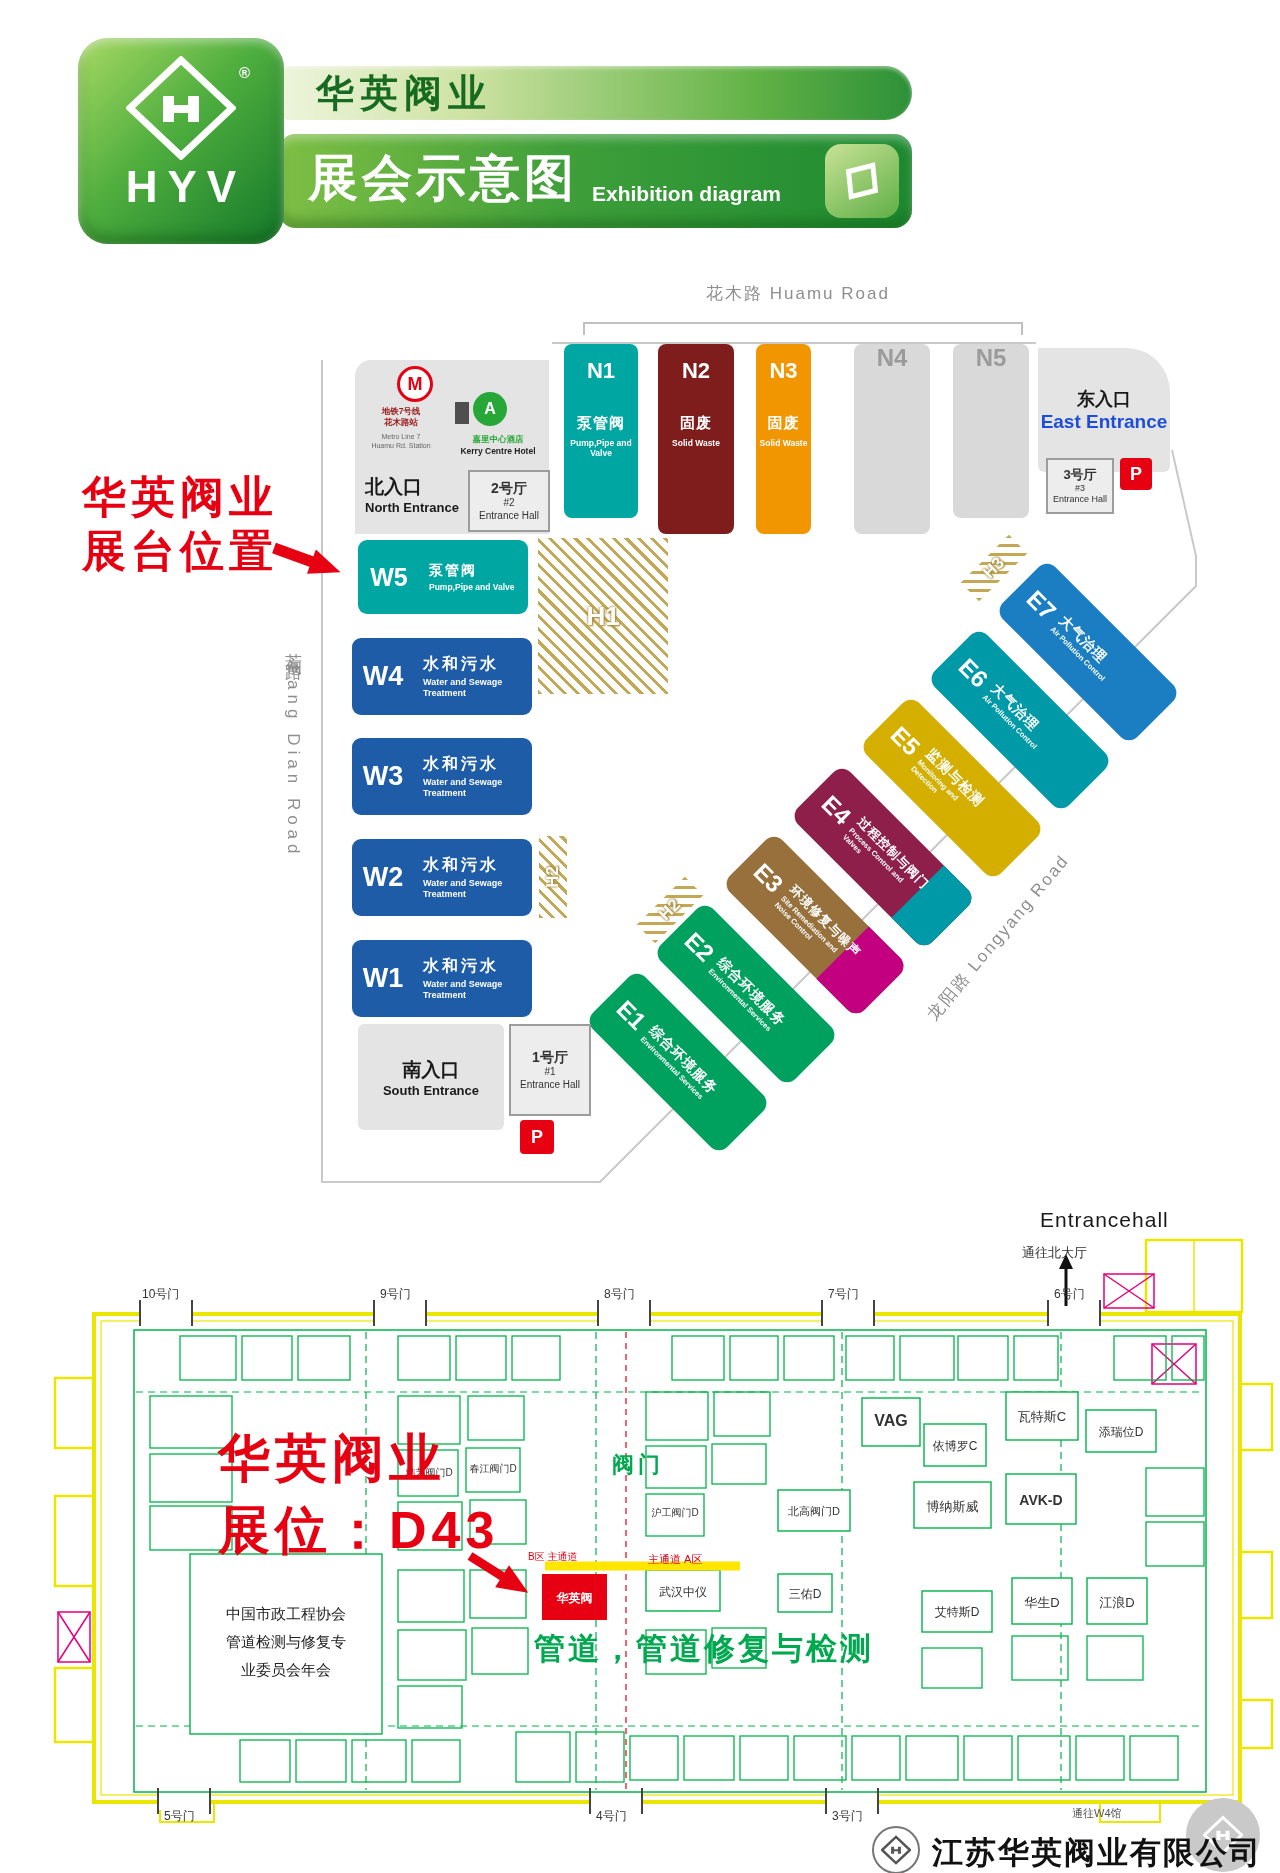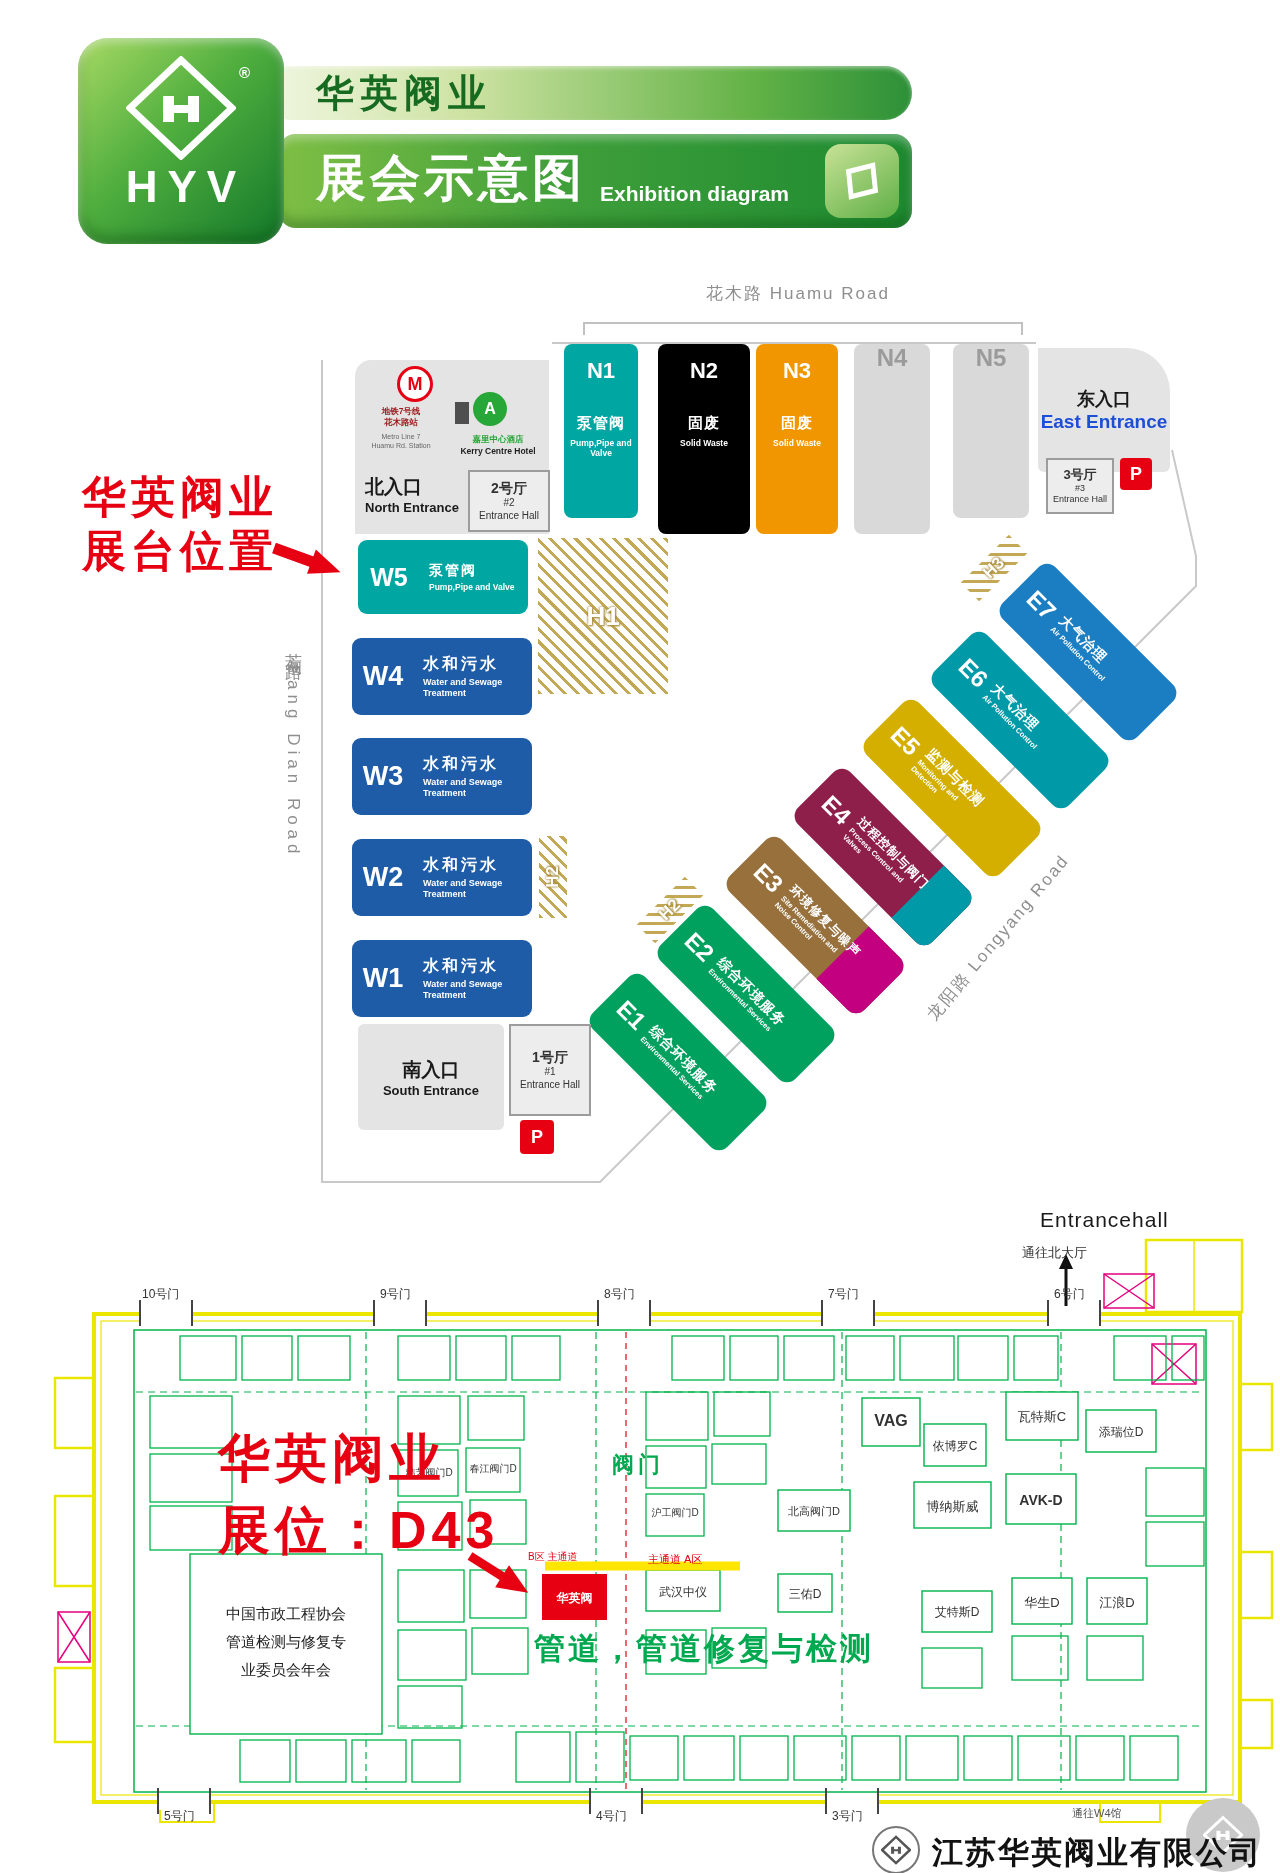--- a/index.html
+++ b/index.html
@@ -15,21 +15,21 @@
   #logo .reg{position:absolute;right:34px;top:26px;color:#fff;font-size:15px;font-weight:bold}
   #logo .hyv{color:#fff;font-size:44px;font-weight:bold;letter-spacing:10px;text-indent:10px;margin-top:2px}
   #bar1{left:278px;top:66px;width:634px;height:54px;border-radius:10px 27px 27px 10px;z-index:2;
     background:linear-gradient(90deg,#eef5dd 0%,#cde2a2 30%,#62b246 75%,#2d9038 100%);
     box-shadow:inset 0 2px 4px rgba(255,255,255,.5);display:flex;align-items:center}
   #bar1 span{color:#176b20;font-size:38px;font-weight:bold;letter-spacing:6px;margin-left:38px}
   #bar2{left:278px;top:134px;width:634px;height:94px;border-radius:18px;z-index:2;
     background:linear-gradient(90deg,#7fbf45 0%,#3f9f3a 45%,#1d8a30 100%);
     box-shadow:inset 0 5px 9px rgba(255,255,255,.35),inset 0 -8px 12px rgba(0,60,0,.3);
     display:flex;align-items:flex-end}
-  #bar2 .cn{color:#fff;font-size:50px;font-weight:bold;letter-spacing:4px;margin:0 0 16px 38px}
+  #bar2 .cn{color:#fff;font-size:50px;font-weight:bold;letter-spacing:4px;margin:0 0 16px 30px}
   #bar2 .en{color:#fff;font-size:21px;font-weight:bold;margin:7px 0 22px 14px}
   #tile{position:absolute;right:13px;top:10px;width:74px;height:74px;border-radius:16px;
     background:linear-gradient(145deg,#c8e296,#5faf46);display:flex;align-items:center;justify-content:center}
   #tile i{display:block;width:30px;height:30px;border:5px solid #fff;transform:rotate(-14deg) skewX(-8deg)}
   
   .road{color:#8f8f8f;z-index:2;letter-spacing:2px}
   .blob{background:#e4e4e4;z-index:2}
   .hallbox{background:#ededed;border:2px solid #9c9c9c;z-index:3;display:flex;flex-direction:column;
     align-items:center;justify-content:center;color:#333;text-align:center;line-height:1.25}
   .p{background:#e60012;color:#fff;font-weight:bold;display:flex;align-items:center;justify-content:center;
@@ -288,26 +288,26 @@
     <span style="font-size:9px">#3</span>
     <span style="font-size:9px">Entrance Hall</span>
   </div>
   <div class="abs p" style="left:1120px;top:458px;width:32px;height:32px">P</div>
 
   <div class="abs nhall" style="left: 564px; top: 344px; width: 74px; height: 174px; background: rgb(0, 167, 162);">
     <span class="nid">N1</span>
     <span class="cn">泵管阀</span>
     <span class="en">Pump,Pipe and Valve</span>
   </div>
-  <div class="abs nhall" style="left: 658px; top: 344px; width: 92px; height: 190px; background: #000000;">
+  <div class="abs nhall" style="left: 658px; top: 344px; width: 76px; height: 190px; background: #7f1d1d;">
     <span class="nid">N2</span>
     <span class="cn">固废</span>
     <span class="en">Solid Waste</span>
   </div>
-  <div class="abs nhall" style="left: 756px; top: 344px; width: 82px; height: 190px; background: rgb(242, 150, 0);">
+  <div class="abs nhall" style="left: 756px; top: 344px; width: 55px; height: 190px; background: rgb(242, 150, 0);">
     <span class="nid">N3</span>
     <span class="cn">固废</span>
     <span class="en">Solid Waste</span>
   </div>
   <div class="abs nhall gray" style="left: 854px; top: 344px; width: 76px; height: 190px; background: rgb(217, 217, 217);">
     <span class="nid">N4</span>
   </div>
   <div class="abs nhall gray" style="left: 953px; top: 344px; width: 76px; height: 174px; background: rgb(217, 217, 217);">
     <span class="nid">N5</span>
   </div>

